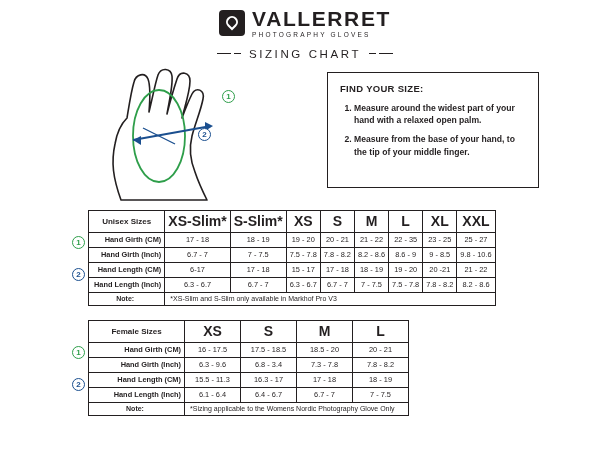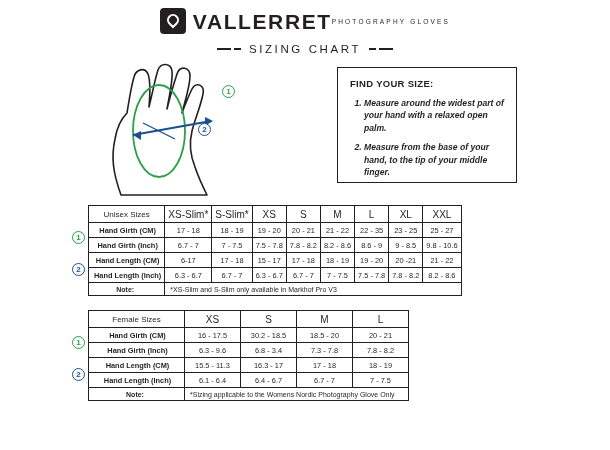--- a/index.html
+++ b/index.html
@@ -43,22 +43,21 @@
     top: 6px;
     width: 12px;
     height: 12px;
     border: 2.5px solid #ffffff;
     border-radius: 50% 50% 50% 0;
     transform: rotate(-45deg);
     box-sizing: border-box;
   }
   .logo-text {
     display: flex;
-    flex-direction: row;
-    align-items: center;
+    flex-direction: column;
     line-height: 1;
   }
   .brand {
     font-size: 21px;
     font-weight: bold;
     letter-spacing: 1.6px;
     color: #231f20;
   }
   .brand-sub {
     font-size: 6.5px;
@@ -118,41 +117,40 @@
     justify-content: center;
     background: #ffffff;
     box-sizing: border-box;
   }
   .badge.blue {
     border-color: #1b4f8f;
     color: #1b4f8f;
   }
 
   .findbox {
-    width: 180px;
-    margin-left: 17px;
+    width: 212px;
+    margin-left: 7px;
     margin-top: 6px;
     border: 1.2px solid #231f20;
     box-sizing: border-box;
     padding: 10px 12px 12px 12px;
     height: 116px;
   }
   .findbox h3 {
     margin: 0 0 8px 0;
     font-size: 9.5px;
     font-weight: bold;
     letter-spacing: 0.3px;
   }
   .findbox ol {
     margin: 0;
     padding-left: 14px;
     font-size: 8.6px;
     font-weight: bold;
     line-height: 1.45;
-    font-style: italic;
   }
   .findbox li { margin-bottom: 7px; }
 
   
   .tables {
     padding: 4px 0 0 0;
   }
   .table-block {
     position: relative;
     margin-left: 88px;
@@ -165,33 +163,33 @@
   table td, table th {
     border: 0.8px solid #231f20;
     padding: 2.5px 3px;
     text-align: center;
     font-weight: normal;
     color: #231f20;
     height: 10px;
     box-sizing: border-box;
   }
   .hdr-label {
-    font-weight: normal;
+    font-weight: bold;
     font-size: 8px;
     text-align: center;
   }
   .row-label {
     font-weight: bold;
-    text-align: center;
+    text-align: right;
     padding-left: 5px;
     font-size: 7.4px;
   }
   .col-head {
-    font-weight: normal;
-    font-size: 10px;
+    font-weight: bold;
+    font-size: 14px;
   }
   .note-row td {
     text-align: left;
     padding-left: 5px;
     font-size: 7px;
   }
   .note-label {
     font-weight: bold;
     text-align: center !important;
     padding-left: 0 !important;
@@ -335,21 +333,21 @@
           <tr>
         <td class="hdr-label" style="width:96px;">Female Sizes</td>
         <td class="col-head" style="width:56px;">XS</td>
         <td class="col-head" style="width:56px;">S</td>
         <td class="col-head" style="width:56px;">M</td>
         <td class="col-head" style="width:56px;">L</td>
       </tr>
       <tr>
         <td class="row-label">Hand Girth (CM)</td>
         <td>16 - 17.5</td>
-        <td>30.2 - 18.5</td>
+        <td>17.5 - 18.5</td>
         <td>18.5 - 20</td>
         <td>20 - 21</td>
       </tr>
       <tr>
         <td class="row-label">Hand Girth (Inch)</td>
         <td>6.3 - 9.6</td>
         <td>6.8 - 3.4</td>
         <td>7.3 - 7.8</td>
         <td>7.8 - 8.2</td>
       </tr>

